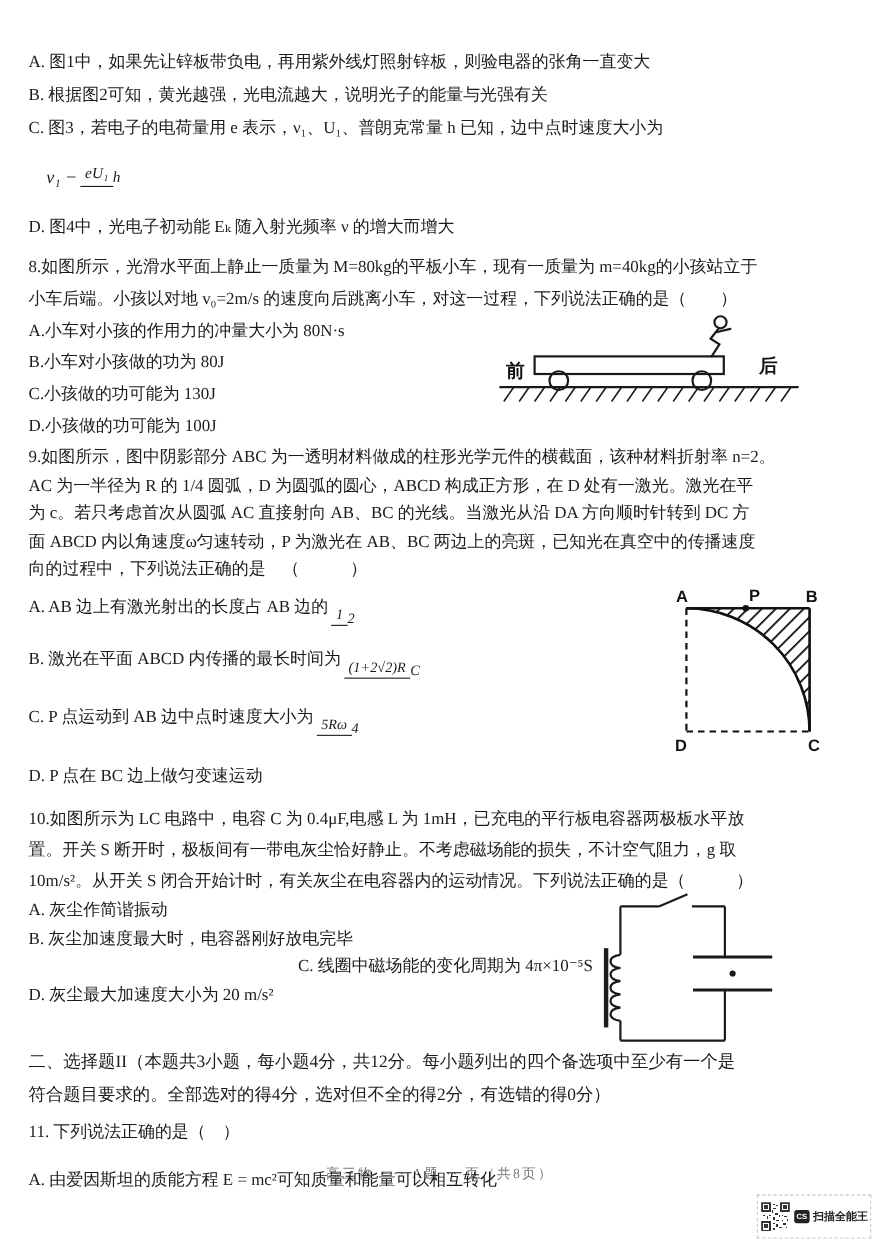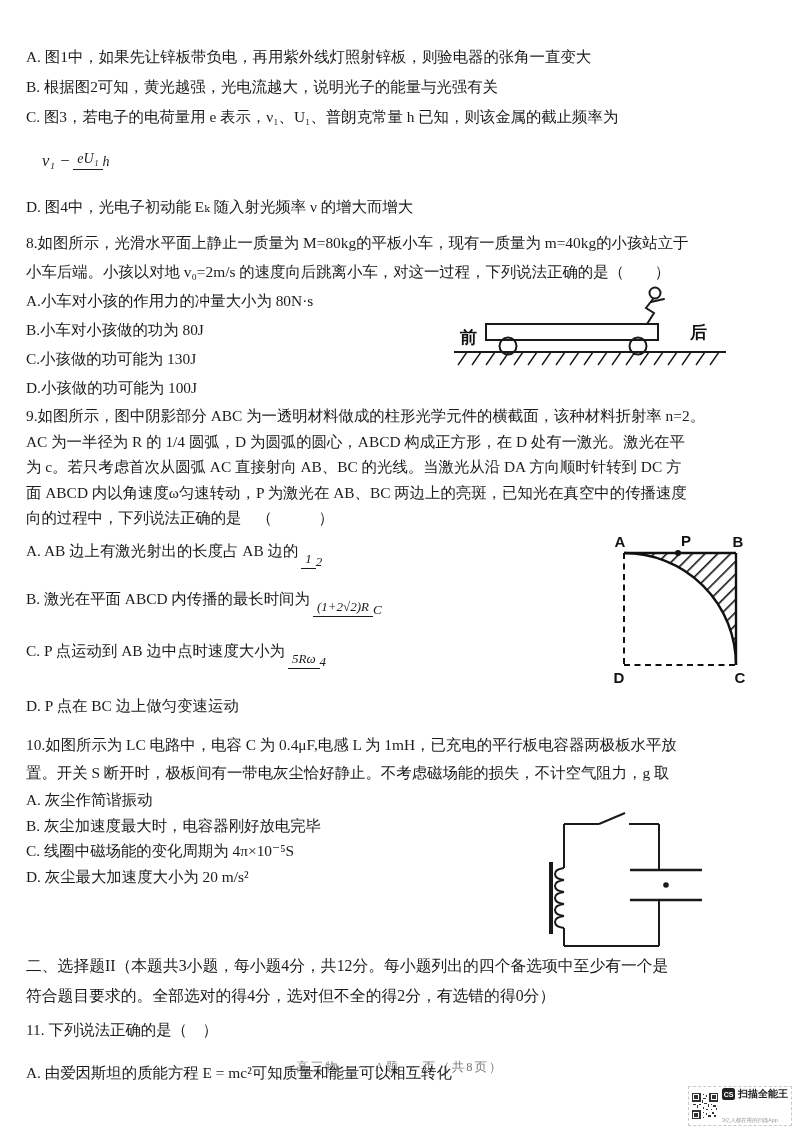--- a/index.html
+++ b/index.html
@@ -25,34 +25,34 @@
   .fig svg{display:block;}
   .fig text{font-family:"Liberation Sans","DejaVu Sans",sans-serif;font-weight:bold;fill:#111;}
   
   .footer{position:absolute;top:1059px;left:0;width:100%;text-align:center;font-size:12.5px;
           color:#000000;opacity:.55;filter:blur(.4px);letter-spacing:2px;}
   
   .badge{position:absolute;top:1086px;right:8px;width:104px;height:40px;background:#fff;
          border:1px dashed #c9c9c9;display:flex;align-items:center;gap:4px;padding:2px 3px;
          box-sizing:border-box;font-family:"Liberation Sans","DejaVu Sans",sans-serif;}
   .badge .qr{flex:0 0 auto;}
-  .badge .col{display:flex;flex-direction:column;gap:15px;min-width:0;}
+  .badge .col{display:flex;flex-direction:row;gap:15px;min-width:0;}
   .badge .row1{display:flex;align-items:center;gap:3px;}
   .cs-logo{width:14px;height:12px;background:#222;border-radius:2.5px;color:#fff;font-size:7px;
            font-weight:bold;display:flex;align-items:center;justify-content:center;}
   .wm-title{font-size:10px;font-weight:bold;color:#222;white-space:nowrap;}
   .wm-sub{font-size:6px;color:#9a9a9a;white-space:nowrap;transform:scale(.9);transform-origin:left;}
 </style>
 </head>
 <body>
 
 <div class="block" style="top:42px;">
   <div class="line">A. 图1中，如果先让锌板带负电，再用紫外线灯照射锌板，则验电器的张角一直变大</div>
   <div class="line">B. 根据图2可知，黄光越强，光电流越大，说明光子的能量与光强有关</div>
-  <div class="line">C. 图3，若电子的电荷量用 e 表示，ν₁、U₁、普朗克常量 h 已知，则该金属的截止频率为</div>
+  <div class="line">C. 图3，若电子的电荷量用 e 表示，ν₁、U₁、普朗克常量 h 已知，边中点时速度大小为</div>
   <div class="formula-row">
     <span class="it">ν₁ −</span>
     <span class="frac">
       <span class="num">eU₁</span>
       <span class="den">h</span>
     </span>
   </div>
   <div class="line">D. 图4中，光电子初动能 Eₖ 随入射光频率 ν 的增大而增大</div>
 </div>
 
@@ -145,25 +145,26 @@
     <text x="130" y="150" font-size="15" text-anchor="middle">C</text>
     <text x="9" y="150" font-size="15" text-anchor="middle">D</text>
     <text x="76" y="13" font-size="15" text-anchor="middle">P</text>
   </svg>
 </div>
 
 <div class="block" style="top:731px;">
   <div>
     <div class="line" style="line-height:28px;">10.如图所示为 LC 电路中，电容 C 为 0.4μF,电感 L 为 1mH，已充电的平行板电容器两极板水平放</div>
     <div class="line" style="line-height:28px;">置。开关 S 断开时，极板间有一带电灰尘恰好静止。不考虑磁场能的损失，不计空气阻力，g 取</div>
+    <div class="line" style="line-height:28px;">10m/s²。从开关 S 闭合开始计时，有关灰尘在电容器内的运动情况。下列说法正确的是（　　　）</div>
   </div>
   <div>
     <div class="line" style="line-height:25.5px;">A. 灰尘作简谐振动</div>
     <div class="line" style="line-height:25.5px;">B. 灰尘加速度最大时，电容器刚好放电完毕</div>
-    <div class="line" style="line-height:25.5px;">C. 线圈中磁场能的变化周期为 4π×10⁻⁵S</div>
+    <div class="line" style="line-height:25.5px;text-align:center;">C. 线圈中磁场能的变化周期为 4π×10⁻⁵S</div>
     <div class="line" style="line-height:25.5px;">D. 灰尘最大加速度大小为 20 m/s²</div>
   </div>
 </div>
 
 <div class="fig" style="left:544px;top:810px;">
   <svg width="175" height="148" viewBox="0 0 175 148">
     <g stroke="#1a1a1a" fill="none" stroke-width="2">
 
       <line x1="20" y1="14" x2="55" y2="14"></line>
       <line x1="55" y1="14" x2="81" y2="3"></line>

